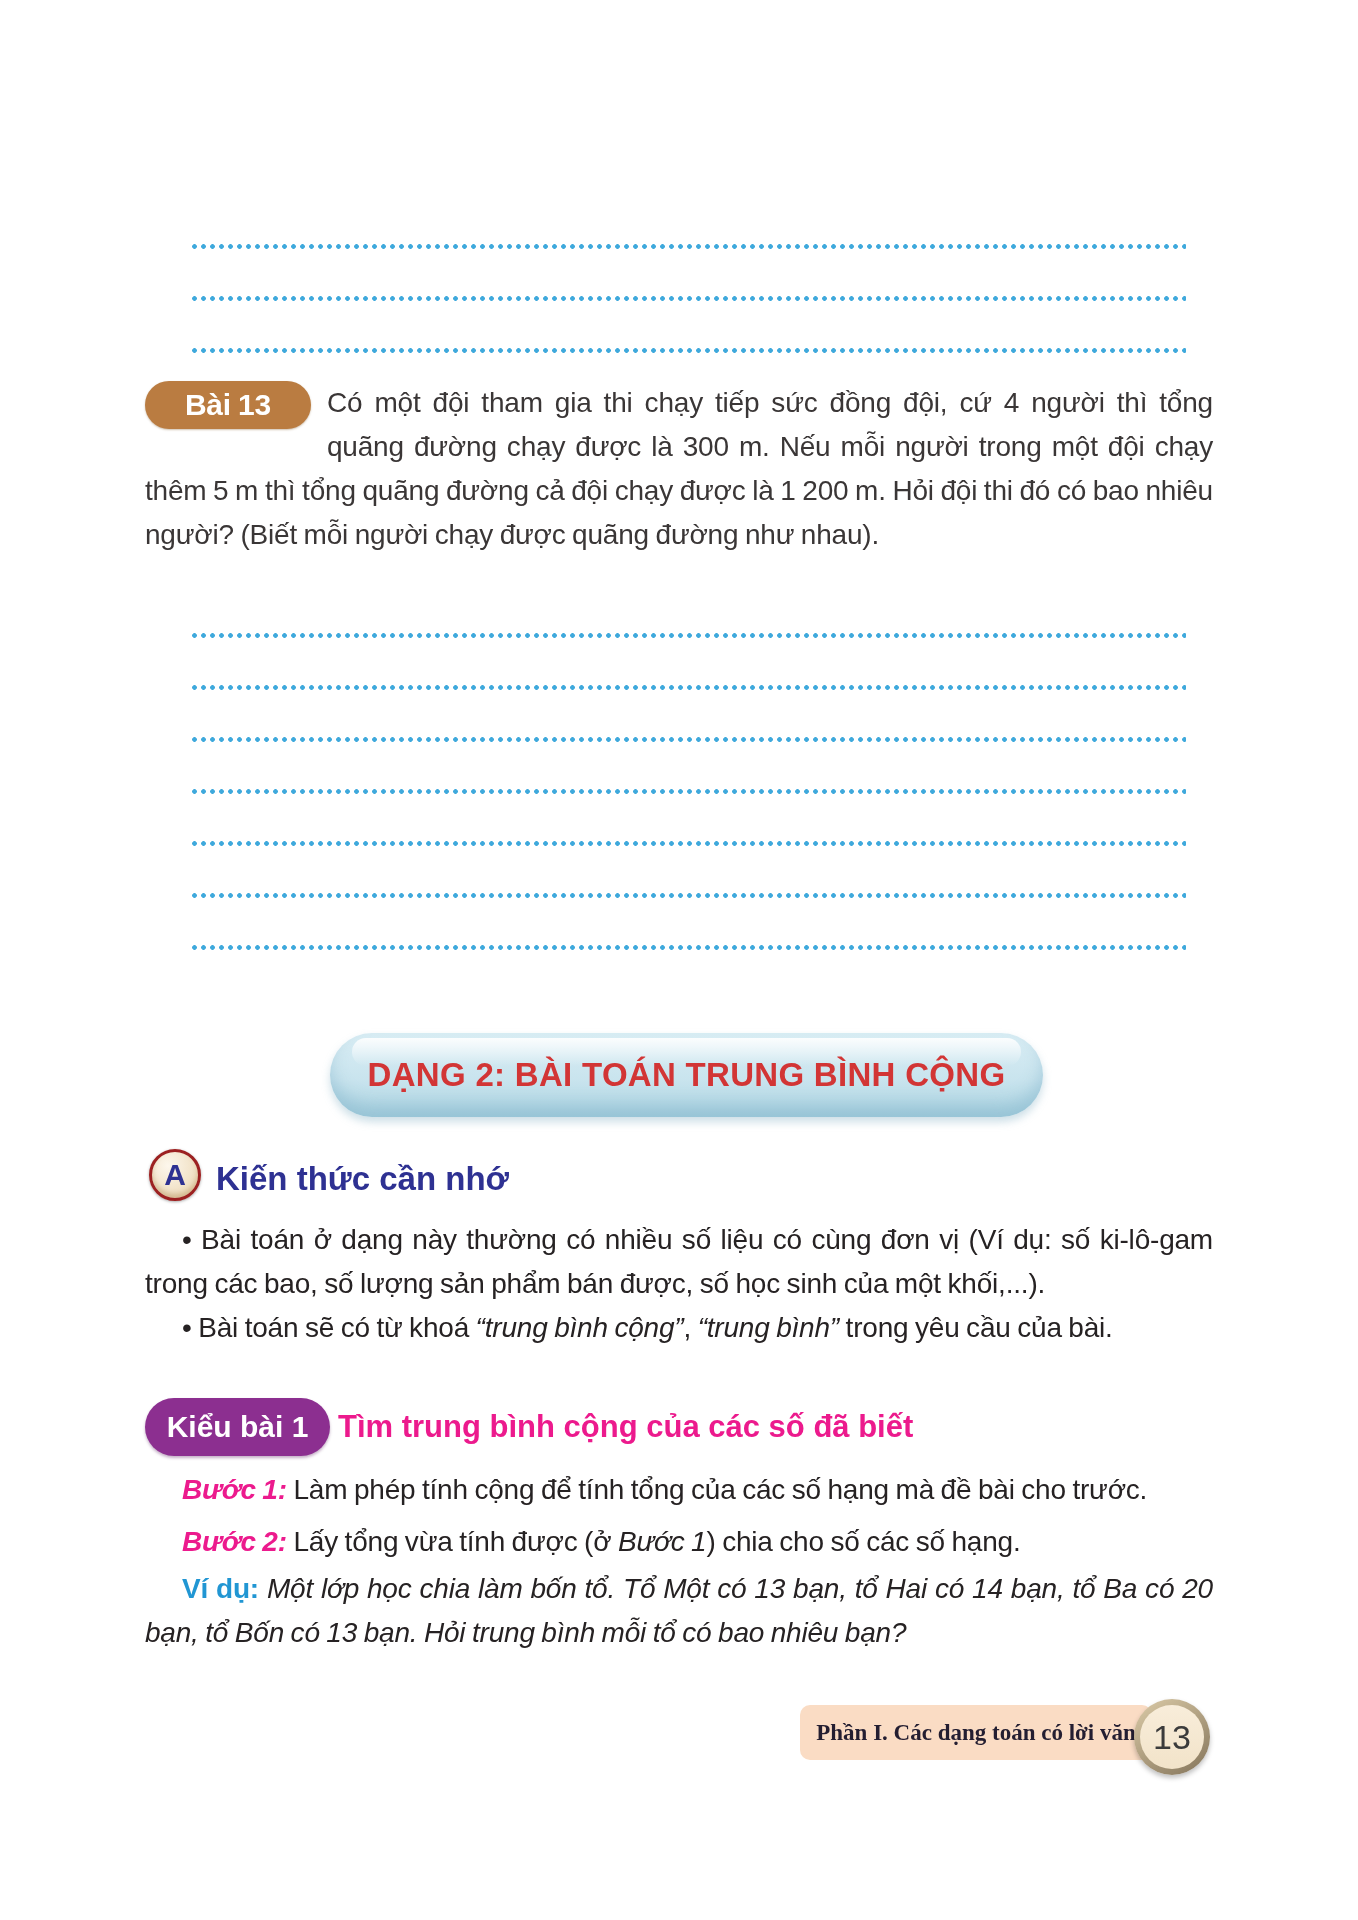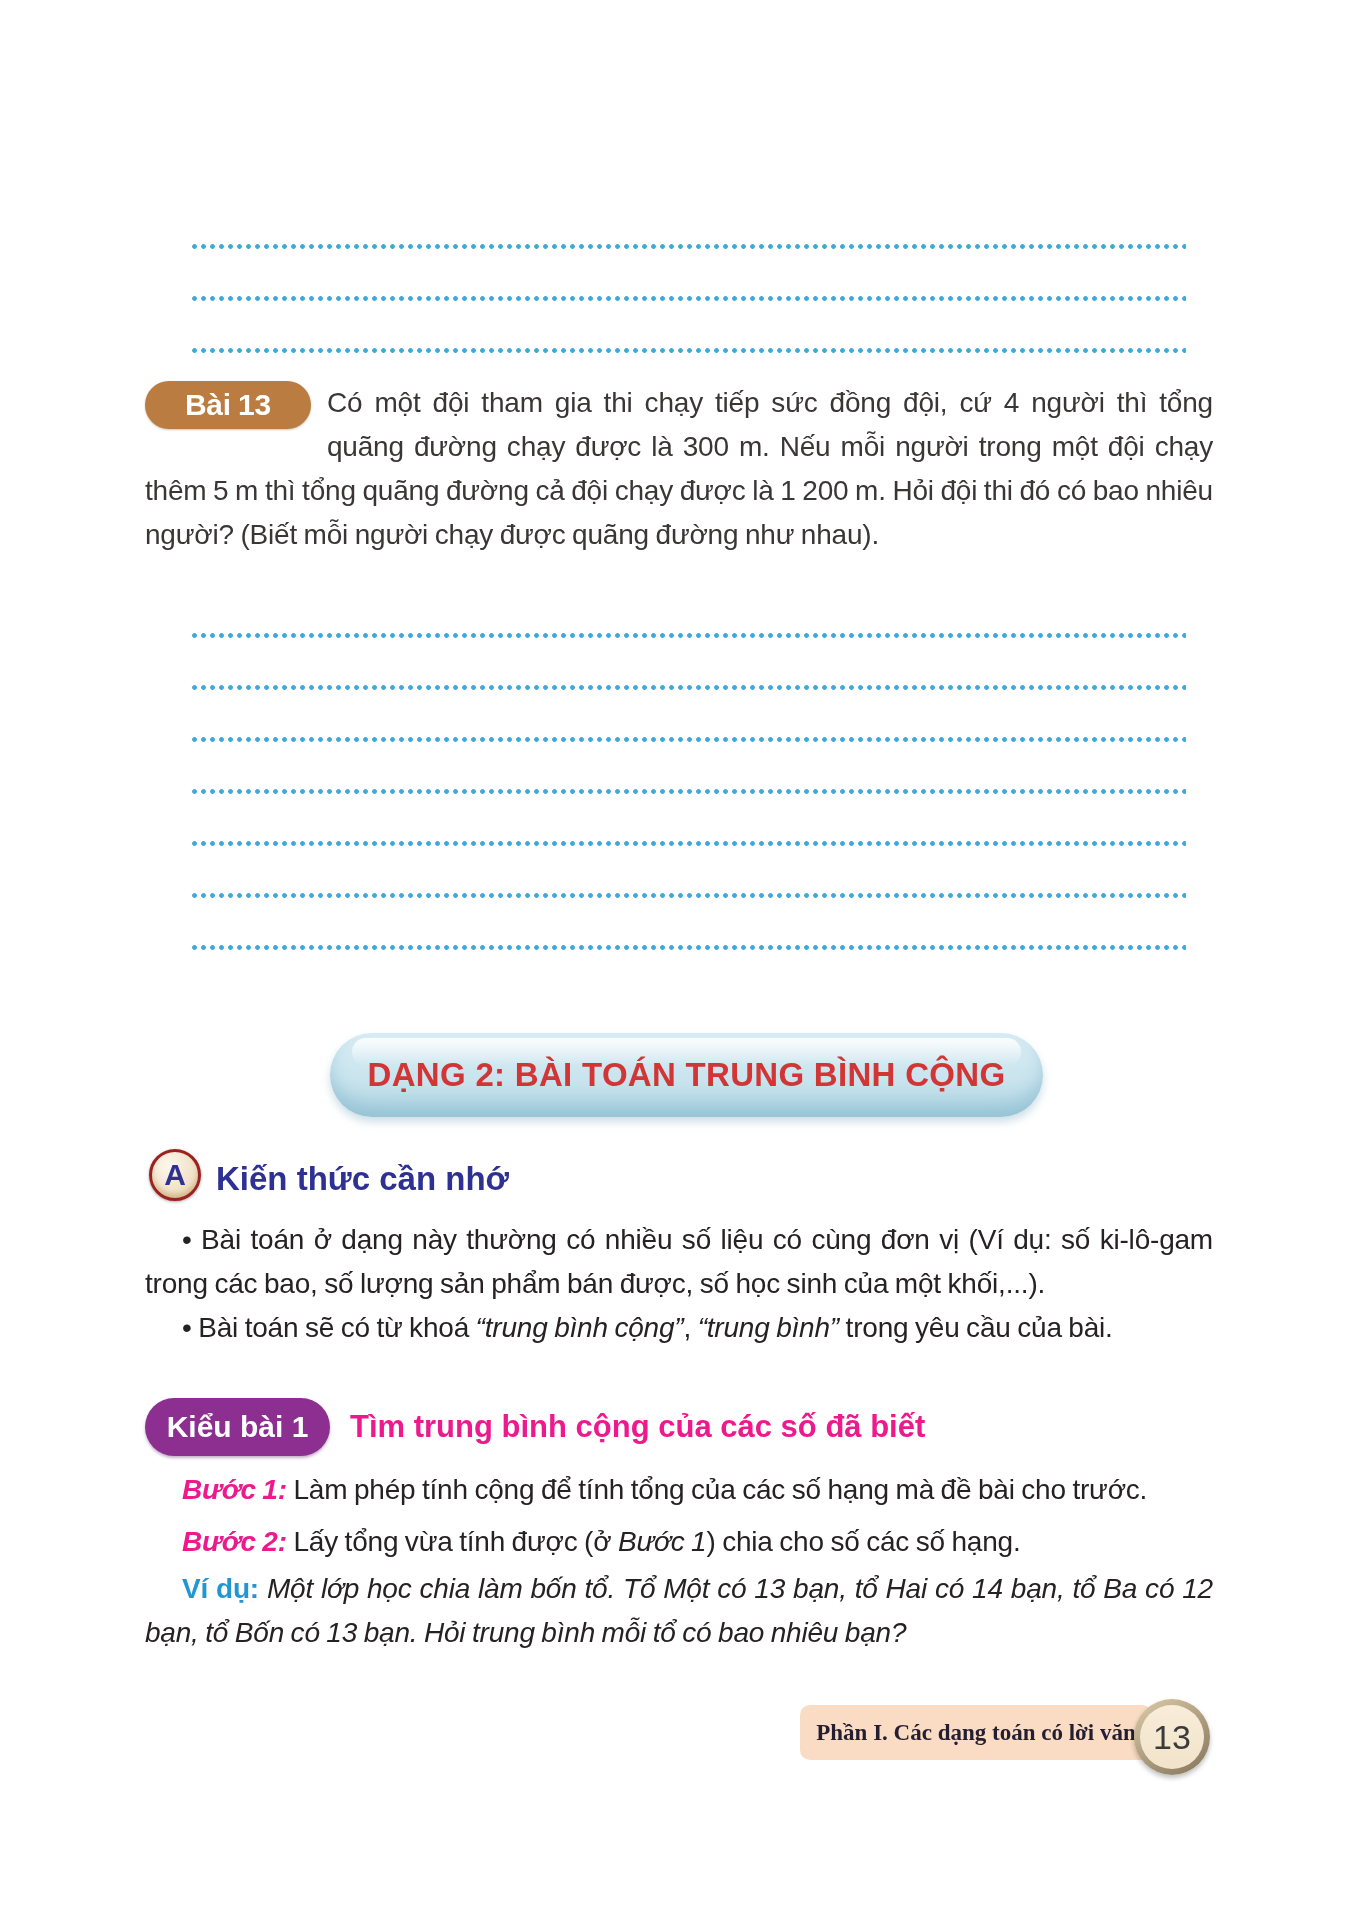--- a/index.html
+++ b/index.html
@@ -60,21 +60,21 @@
   .kpara {
     position:absolute; left:145px; width:1068px; margin:0;
     font-size:28px; line-height:44px; color:#262223; text-indent:37px; text-align:justify;
     letter-spacing:-0.2px; word-spacing:-1px;
   }
   .p-b1 { top:1218px; }
   .p-b2 { top:1306px; }
   .p-outro { top:1350px; }
   .italic { font-style:italic; }
   
-  .typerow { position:absolute; top:1398px; left:145px; display:flex; align-items:center; gap:20px;justify-content:center; }
+  .typerow { position:absolute; top:1398px; left:145px; display:flex; align-items:center; gap:8px;justify-content:center; }
   .badge-purple {
     width:185px; height:58px; line-height:58px; border-radius:30px;
     background:#8c2f90; font-size:30px; box-shadow:0 2px 3px rgba(90,30,95,0.35);
   }
   .type-title { color:#ec1a8d; font-weight:bold; font-size:31px; }
   
   .p-step1 { top:1468px; }
   .p-step2 { top:1520px; }
   .p-example { top:1567px; }
   .step-label { color:#ec1a8d; font-style:italic; font-weight:bold; }
@@ -142,21 +142,21 @@
 
   <div class="typerow">
     <span class="badge-pill badge-purple">Kiểu bài 1</span>
     <span class="type-title">Tìm trung bình cộng của các số đã biết</span>
   </div>
 
   <p class="kpara p-step1"><span class="step-label">Bước 1:</span><span><span> Làm phép tính cộng để tính tổng của các số hạng mà đề bài cho trước.</span></span></p>
 
   <p class="kpara p-step2"><span class="step-label">Bước 2:</span><span><span> Lấy tổng vừa tính được (ở </span><span class="italic">Bước 1</span><span>) chia cho số các số hạng.</span></span></p>
 
-  <p class="kpara p-example"><span class="example-label">Ví dụ:</span><span class="example-text"> Một lớp học chia làm bốn tổ. Tổ Một có 13 bạn, tổ Hai có 14 bạn, tổ Ba có 12 bạn, tổ Bốn có 13 bạn. Hỏi trung bình mỗi tổ có bao nhiêu bạn?</span></p>
+  <p class="kpara p-example"><span class="example-label">Ví dụ:</span><span class="example-text"> Một lớp học chia làm bốn tổ. Tổ Một có 13 bạn, tổ Hai có 14 bạn, tổ Ba có 20 bạn, tổ Bốn có 13 bạn. Hỏi trung bình mỗi tổ có bao nhiêu bạn?</span></p>
 
   <div class="footer-bar">
     <span class="footer-text">Phần I. Các dạng toán có lời văn</span>
   </div>
   <div class="page-circle">
     <span class="page-num">13</span>
   </div>
 
 </div>
 

